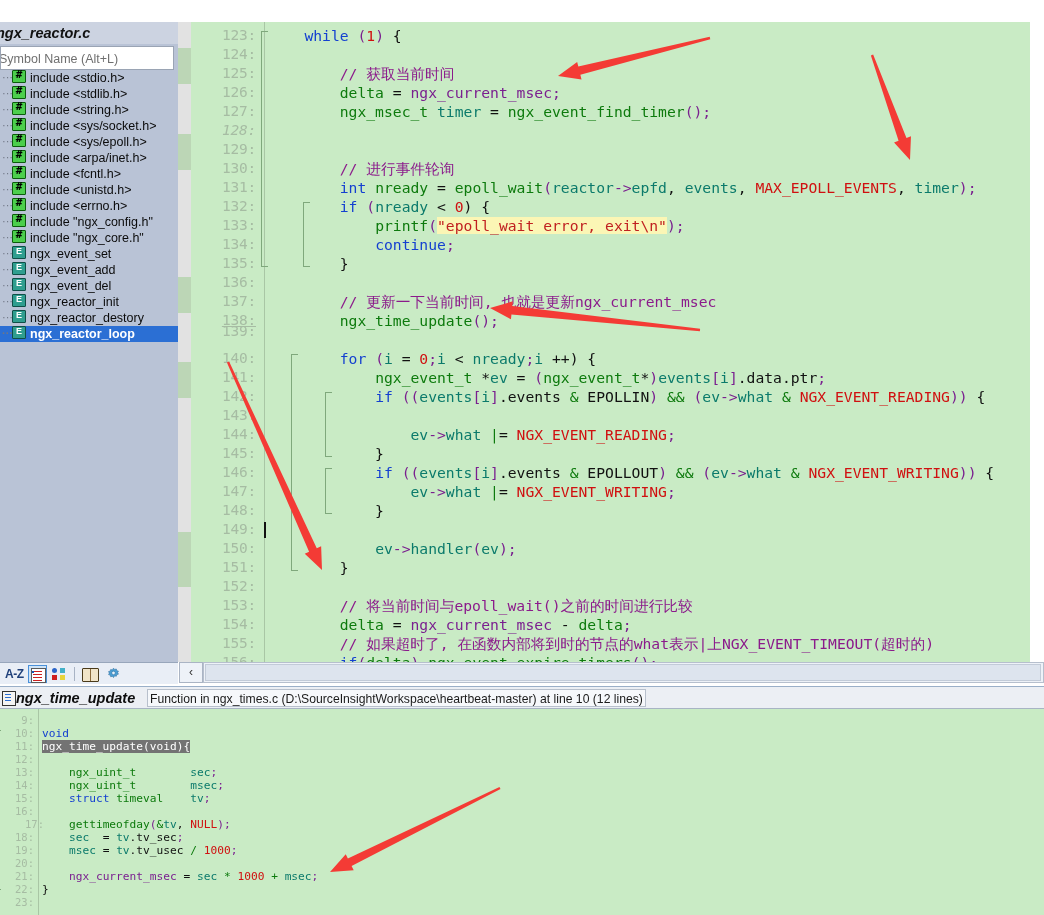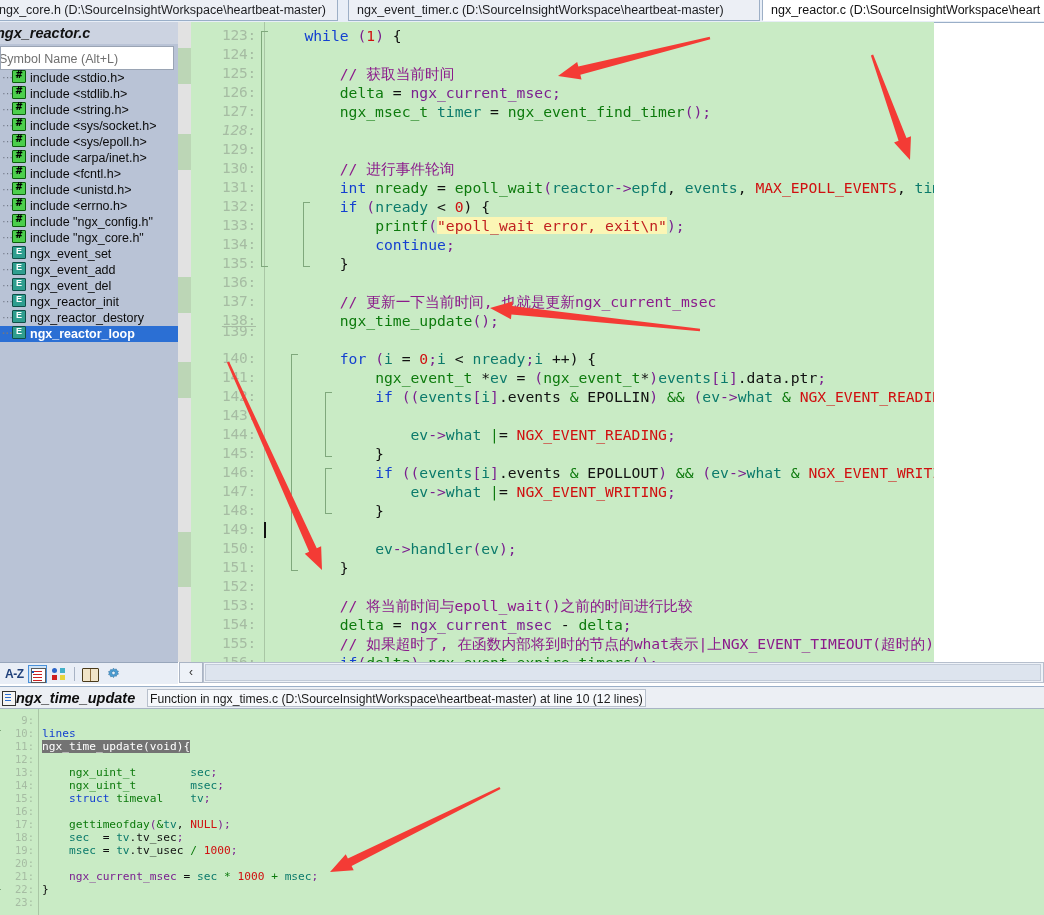--- a/index.html
+++ b/index.html
@@ -129,21 +129,21 @@
 
   .collapse-btn{
     position:absolute;left:179px;top:662px;width:24px;height:21px;
     background:#eef2f8;border:1px solid #aab4c4;
     box-sizing:border-box;
     font-size:12px;color:#333;text-align:center;line-height:19px;
   }
 
   
   .editor{
-    position:absolute;left:178px;top:22px;width:756px;height:640px;
+    position:absolute;left:178px;top:22px;width:852px;height:640px;
     background:#0c4a6e;overflow:hidden;
   }
   .changebar{
     position:absolute;left:0;top:0;width:13px;height:640px;
     background:#e2e2e2;
   }
   .changebar .seg{position:absolute;left:0;width:13px;background:#bcd6b6;}
   .editor-body{
     position:absolute;left:13px;top:0;right:0;bottom:0;
     background:#c9ebc5;
@@ -231,25 +231,20 @@
   .bp-sel .id,.bp-sel .kw,.bp-sel .op,.bp-sel .pl{color:#ffffff;}
 
   
   .arrows{position:absolute;left:0;top:0;width:1044px;height:915px;pointer-events:none;}
 </style>
 </head>
 <body>
 
 <div id="app">
 
-  <div class="tabbar" id="tabbar">
-      <div class="tab inactive" style="left: -10px; width: 348px;">ngx_core.h (D:\SourceInsightWorkspace\heartbeat-master)</div>
-      <div class="tab inactive" style="left: 348px; width: 412px;">ngx_event_timer.c (D:\SourceInsightWorkspace\heartbeat-master)</div>
-      <div class="tab active" style="left: 762px; width: 290px;">ngx_reactor.c (D:\SourceInsightWorkspace\heart</div>
-    </div>
 
   <div class="symbolpanel">
     <div class="sym-title">ngx_reactor.c</div>
     <div class="sym-input">
       <input type="text" placeholder="Symbol Name (Alt+L)" style="">
     </div>
     <div class="symlist" id="symlist">
         <div class="symrow"><span class="dots">···</span><span class="ic ic-hash"></span><span>include &lt;stdio.h&gt;</span></div>
         <div class="symrow"><span class="dots">···</span><span class="ic ic-hash"></span><span>include &lt;stdlib.h&gt;</span></div>
         <div class="symrow"><span class="dots">···</span><span class="ic ic-hash"></span><span>include &lt;string.h&gt;</span></div>
@@ -366,32 +361,32 @@
     <div class="bp-editor">
       <div id="bpgutter">
           <div class="bp-gutter" style="top: 5px;">9:</div>
           <div class="bp-gutter" style="top: 18px;">10:</div>
           <div class="bp-gutter" style="top: 31px;">11:</div>
           <div class="bp-gutter" style="top: 44px;">12:</div>
           <div class="bp-gutter" style="top: 57px;">13:</div>
           <div class="bp-gutter" style="top: 70px;">14:</div>
           <div class="bp-gutter" style="top: 83px;">15:</div>
           <div class="bp-gutter" style="top: 96px;">16:</div>
-          <div class="bp-gutter" style="top: 109px;">17:</div>
+          <div class="bp-gutter" style="top: 109px; padding-left: 10px;">17:</div>
           <div class="bp-gutter" style="top: 122px;">18:</div>
           <div class="bp-gutter" style="top: 135px;">19:</div>
           <div class="bp-gutter" style="top: 148px;">20:</div>
           <div class="bp-gutter" style="top: 161px;">21:</div>
           <div class="bp-gutter" style="top: 174px;">22:</div>
           <div class="bp-gutter" style="top: 187px;">23:</div>
         </div>
       <div class="bp-vrule"></div>
       <div id="bpcode">
           <div class="bp-cl" style="top: 5px;"></div>
-          <div class="bp-cl" style="top: 18px;"><span class="kw">lines</span></div>
+          <div class="bp-cl" style="top: 18px;"><span class="kw">void</span></div>
           <div class="bp-cl bp-sel" style="top: 31px;"><span class="pl">ngx_time_update(void){</span></div>
           <div class="bp-cl" style="top: 44px;"></div>
           <div class="bp-cl" style="top: 57px;"><span class="pl">    </span><span class="id">ngx_uint_t</span><span class="pl">        </span><span class="ty">sec</span><span class="op">;</span></div>
           <div class="bp-cl" style="top: 70px;"><span class="pl">    </span><span class="id">ngx_uint_t</span><span class="pl">        </span><span class="ty">msec</span><span class="op">;</span></div>
           <div class="bp-cl" style="top: 83px;"><span class="pl">    </span><span class="kw">struct</span><span class="pl"> </span><span class="id">timeval</span><span class="pl">    </span><span class="ty">tv</span><span class="op">;</span></div>
           <div class="bp-cl" style="top: 96px;"></div>
           <div class="bp-cl" style="top: 109px;"><span class="pl">    </span><span class="id">gettimeofday</span><span class="op">(</span><span class="id">&amp;</span><span class="ty">tv</span><span class="pl">, </span><span class="mac">NULL</span><span class="op">)</span><span class="op">;</span></div>
           <div class="bp-cl" style="top: 122px;"><span class="pl">    </span><span class="ty">sec</span><span class="pl">  = </span><span class="ty">tv</span><span class="pl">.tv_sec</span><span class="op">;</span></div>
           <div class="bp-cl" style="top: 135px;"><span class="pl">    </span><span class="ty">msec</span><span class="pl"> = </span><span class="ty">tv</span><span class="pl">.tv_usec </span><span class="id">/</span><span class="pl"> </span><span class="num">1000</span><span class="op">;</span></div>
           <div class="bp-cl" style="top: 148px;"></div>

